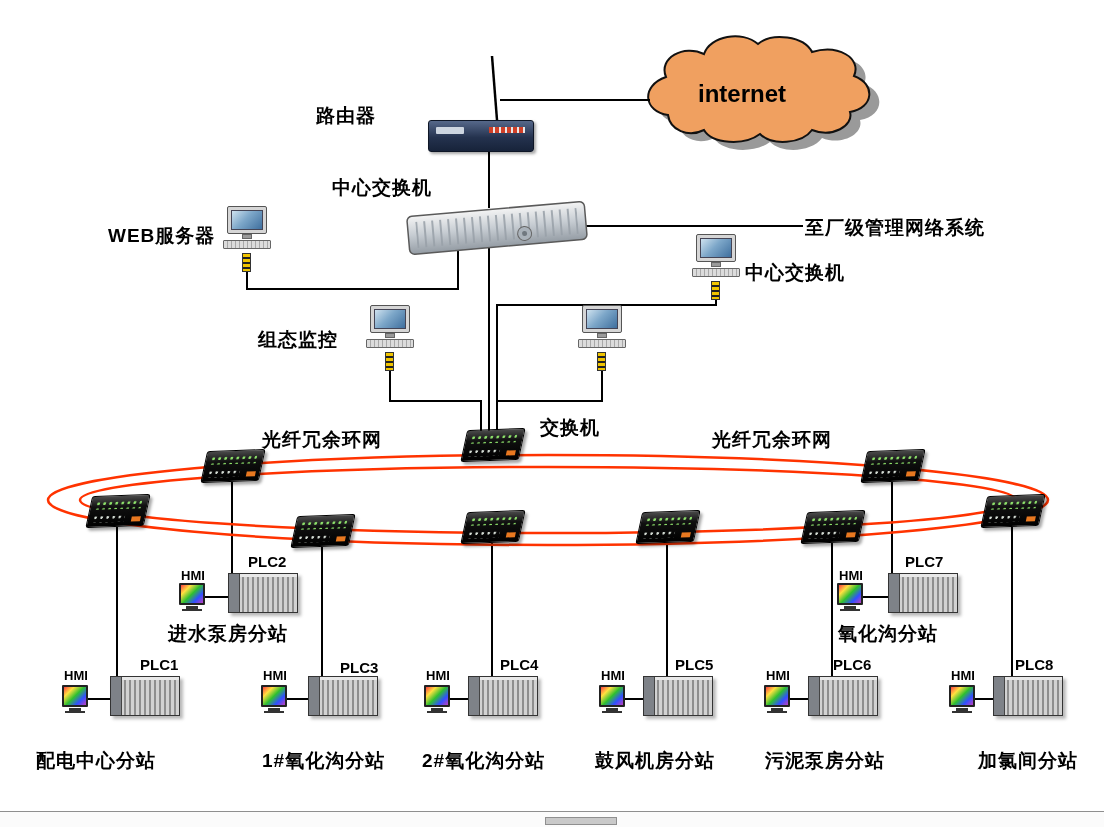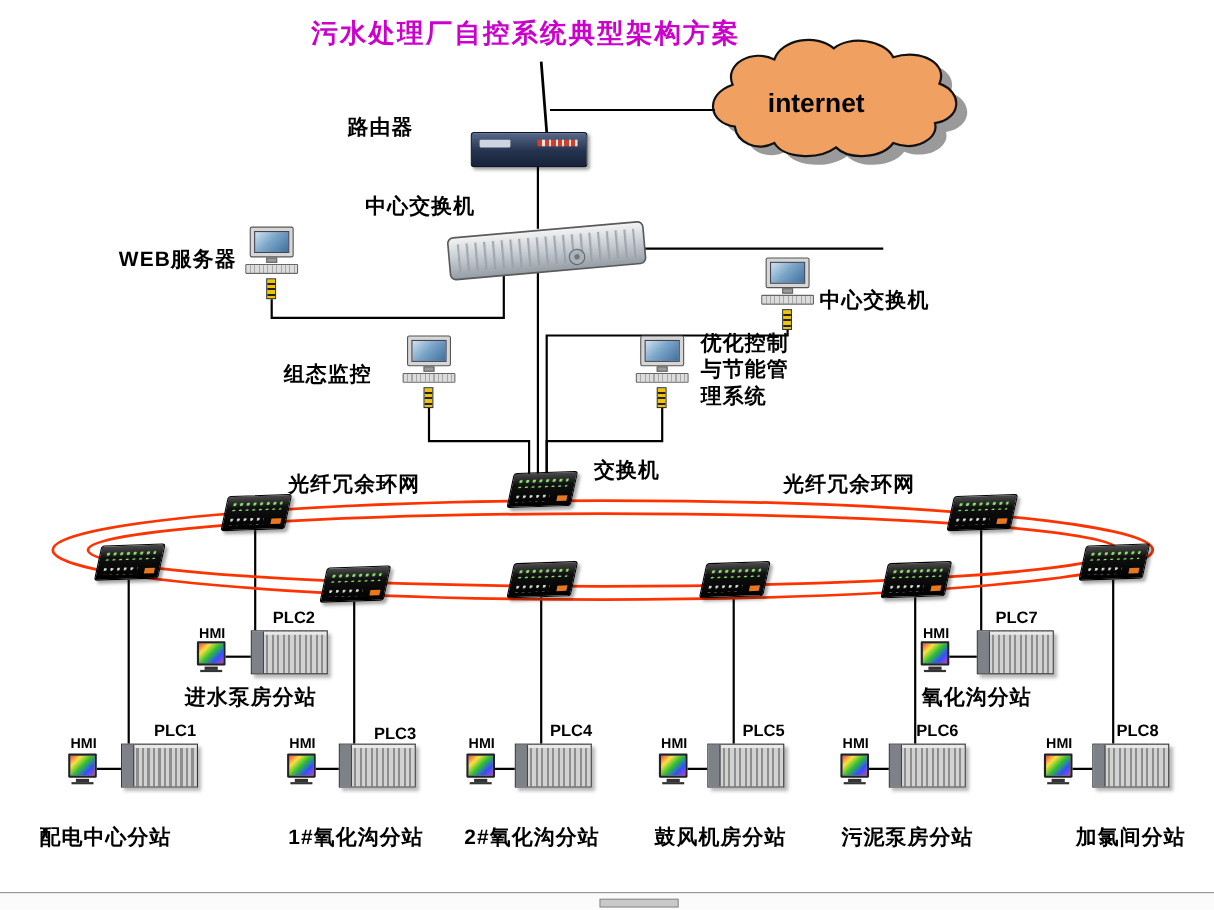--- a/index.html
+++ b/index.html
@@ -117,33 +117,28 @@
 
     <g transform="rotate(-5 496 228)">
       <rect x="408" y="209" width="178" height="38" rx="5" fill="url(#gswitch)" stroke="#5a5a5a" stroke-width="1.5"></rect>
       <rect x="416" y="215" width="162" height="26" fill="url(#slats)" opacity="0.85"></rect>
       <circle cx="524" cy="236" r="7" fill="#aab2ba" stroke="#666"></circle>
       <circle cx="524" cy="236" r="2.5" fill="#70787f"></circle>
     </g>
   </svg>
 
   
-  <div class="title">污水处理厂自控系统典型架构方案</div>
 
   <div class="lbl" style="left:316px;top:103px">路由器</div>
   <div class="lbl" style="left:332px;top:175px">中心交换机</div>
   <div class="lbl" style="left:108px;top:223px">WEB服务器</div>
+  <div class="lbl" style="left:805px;top:215px">至厂级管理网络系统</div>
   <div class="lbl" style="left:745px;top:260px">中心交换机</div>
   <div class="lbl" style="left:258px;top:327px">组态监控</div>
 
-  <div class="lbl multiline" style="left:637px;top:301px">
-    <div>优化控制</div>
-    <div>与节能管</div>
-    <div>理系统</div>
-  </div>
 
   <div class="lbl" style="left:540px;top:415px">交换机</div>
   <div class="lbl" style="left:262px;top:427px">光纤冗余环网</div>
   <div class="lbl" style="left:712px;top:427px">光纤冗余环网</div>
 
   
   <div class="router"></div>
 
   <div class="pc" style="left:221px;top:206px">
     <div class="mon">

